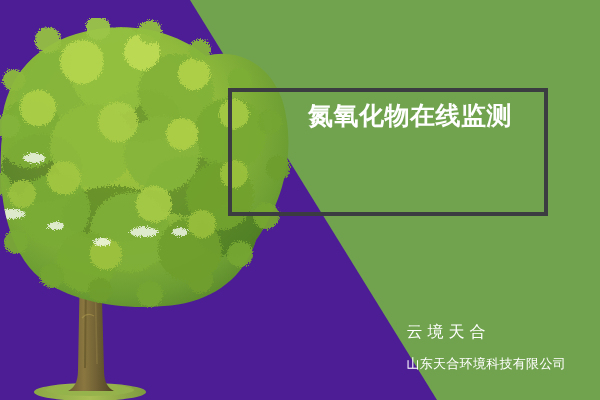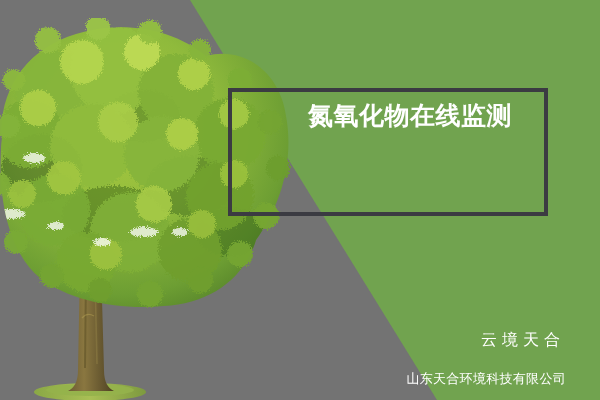--- a/index.html
+++ b/index.html
@@ -6,21 +6,21 @@
   html, body {
     margin: 0;
     padding: 0;
     background: #ffffff;
   }
   #slide {
     position: relative;
     width: 600px;
     height: 400px;
     overflow: hidden;
-    background: #737373;
+    background: #4c1d95;
     font-family: "Liberation Sans", "DejaVu Sans", sans-serif;
   }
 
   
   .green-band {
     position: absolute;
     inset: 0;
     background: #71a34f;
     clip-path: polygon(190px 0px, 600px 0px, 600px 400px, 437px 400px);
     z-index: 1;
@@ -65,37 +65,37 @@
     font-weight: bold;
     line-height: 38px;
     letter-spacing: 0.5px;
     white-space: nowrap;
   }
 
   
   .brand {
     position: absolute;
     right: 34px;
-    top: 328px;
+    top: 320px;
     z-index: 4;
-    text-align: right;
+    text-align: left;
   }
   .brand-name {
     color: #ffffff;
     font-size: 16px;
     letter-spacing: 5px;
     line-height: 24px;
     padding-right: 1px;
   }
   .brand-company {
     color: #ffffff;
     font-size: 13px;
     letter-spacing: 0.3px;
     line-height: 22px;
-    margin-top: 16px;
+    margin-top: 9px;
   }
 </style>
 </head>
 <body>
 
 <div id="slide">
 
   <div class="green-band"></div>
 
   <div class="tree">

